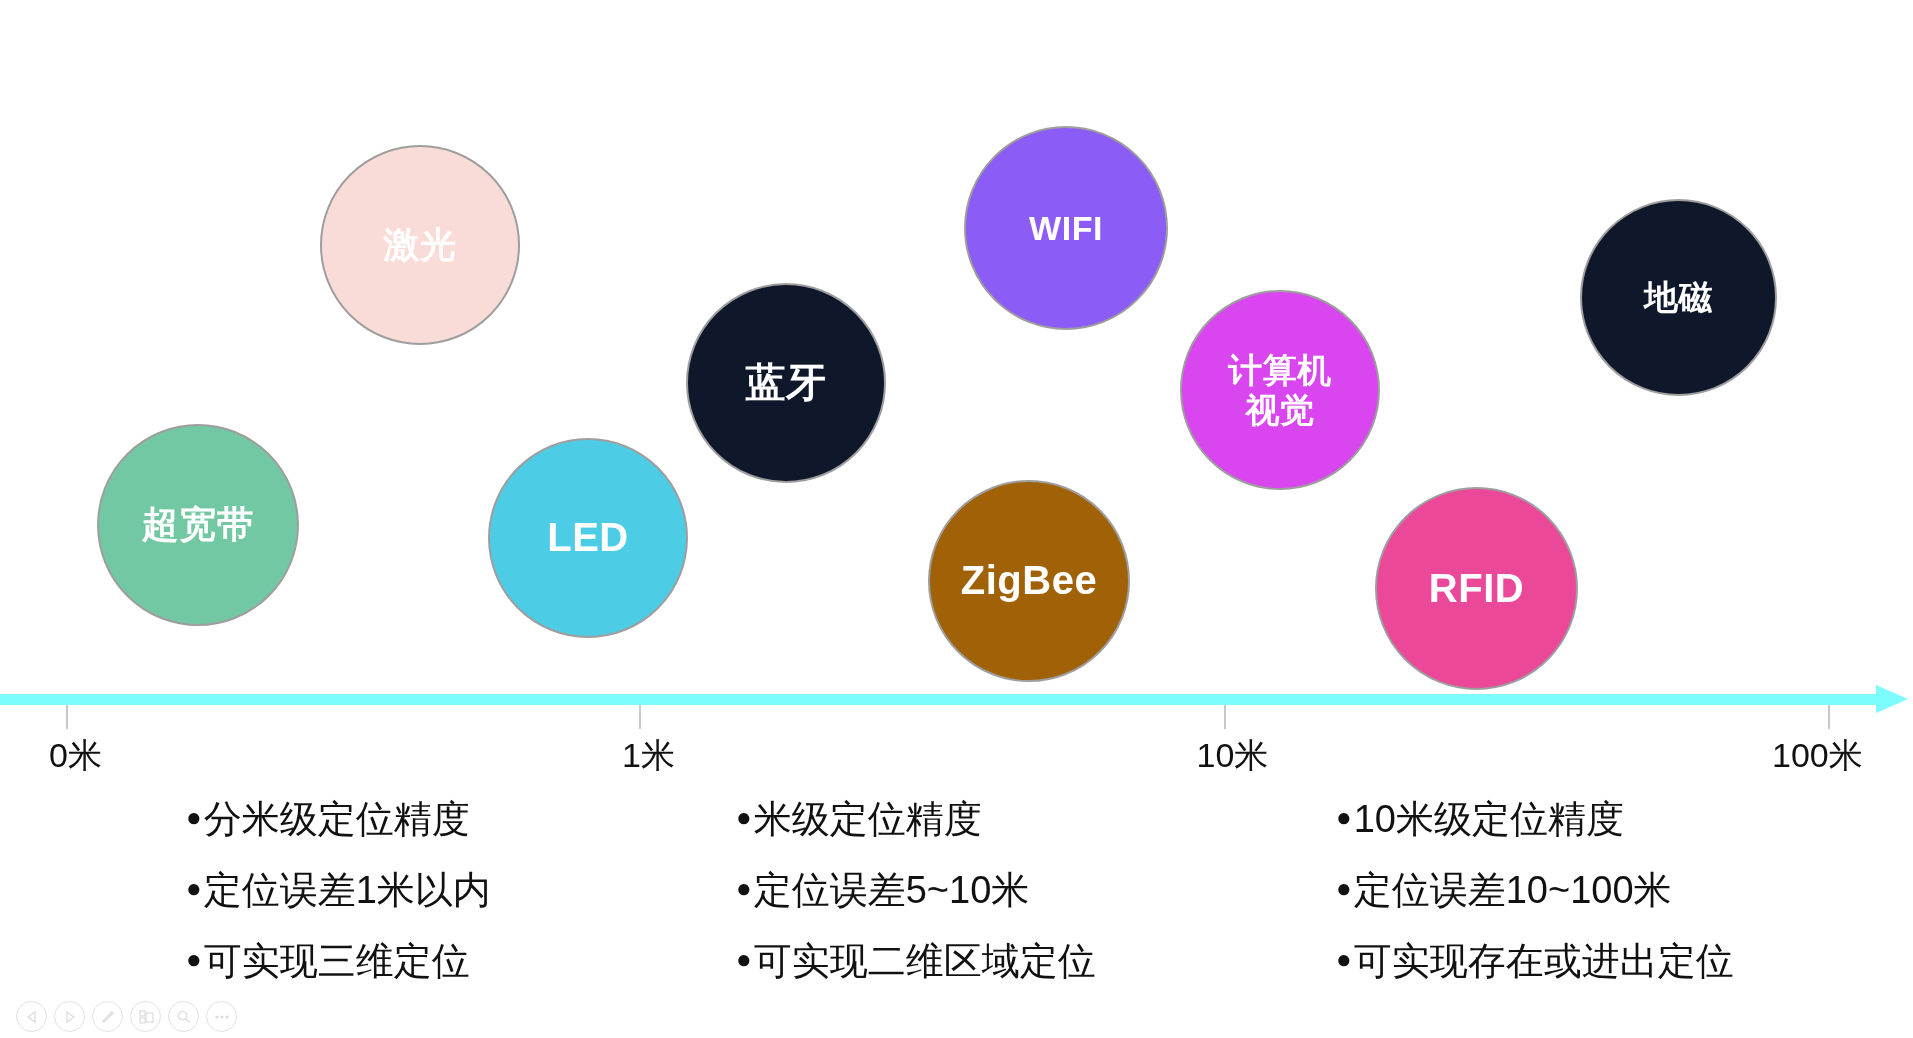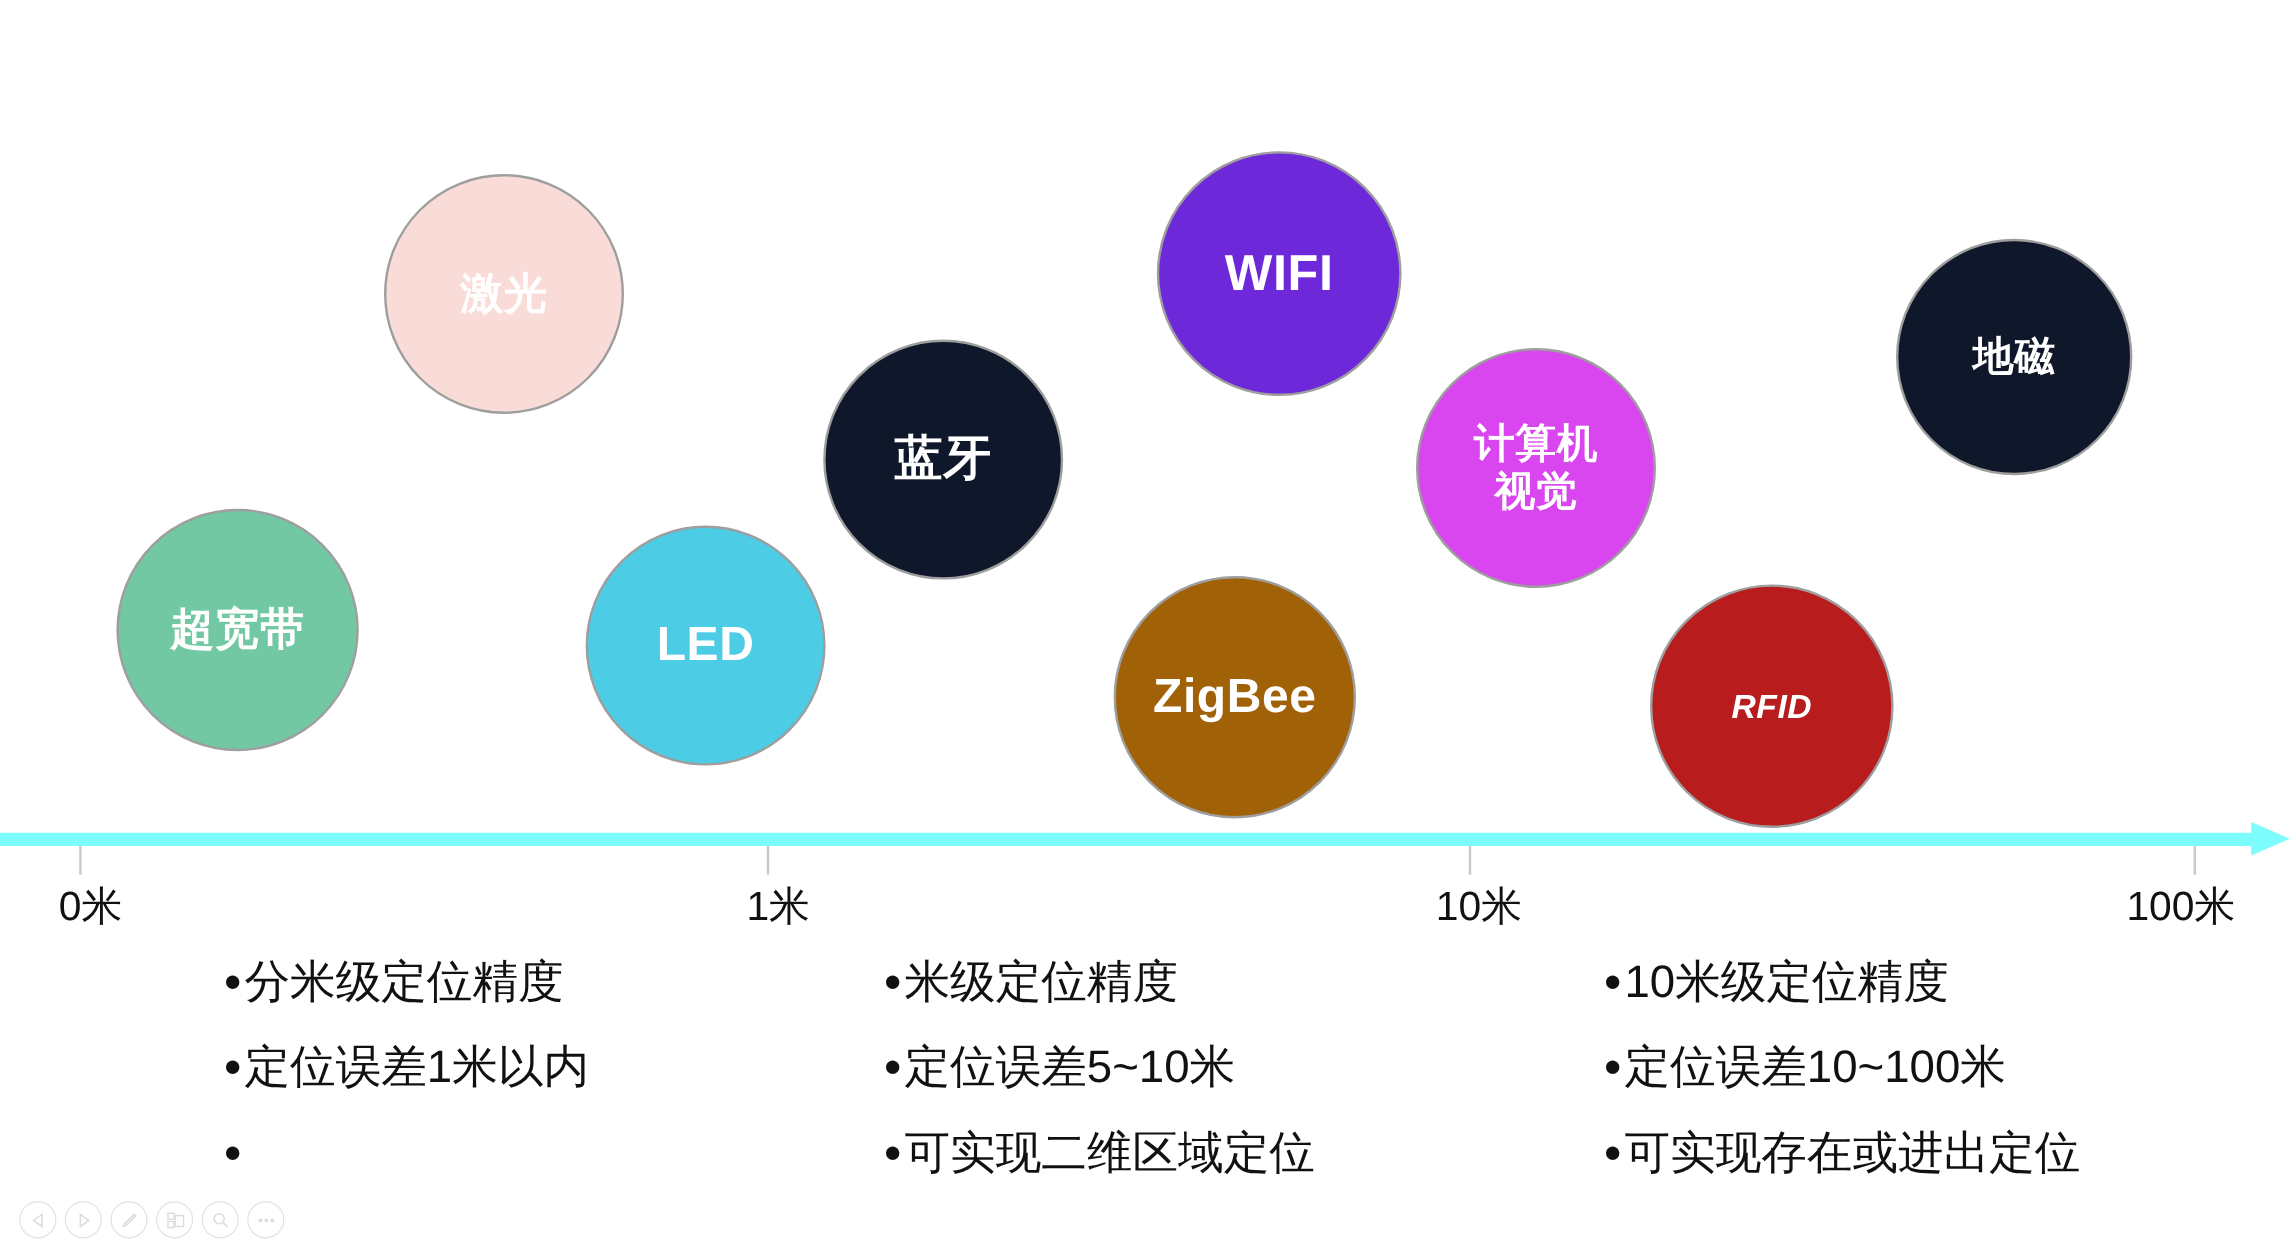--- a/index.html
+++ b/index.html
@@ -115,30 +115,30 @@
       </div>
       <div class="bubble" style="left: 97px; top: 424px; width: 202px; height: 202px; background: rgb(114, 200, 163); border-color: rgb(158, 158, 158); color: rgb(255, 255, 255); font-size: 37px;">
         <span class="lbl">超宽带</span>
       </div>
       <div class="bubble" style="left: 488px; top: 438px; width: 200px; height: 200px; background: rgb(77, 204, 230); border-color: rgb(158, 158, 158); color: rgb(255, 255, 255); font-size: 40px; justify-content: flex-end;">
         <span class="lbl">LED</span>
       </div>
       <div class="bubble" style="left: 686px; top: 283px; width: 200px; height: 200px; background: #0f172a; border-color: rgb(158, 158, 158); color: rgb(255, 255, 255); font-size: 40px;">
         <span class="lbl">蓝牙</span>
       </div>
-      <div class="bubble" style="left: 964px; top: 126px; width: 204px; height: 204px; background: #6d28d9; border-color: rgb(158, 158, 158); color: rgb(255, 255, 255); font-size: 42px;">
+      <div class="bubble" style="left: 964px; top: 126px; width: 204px; height: 204px; background: #8b5cf6; border-color: rgb(158, 158, 158); color: rgb(255, 255, 255); font-size: 34px;">
         <span class="lbl">WIFI</span>
       </div>
       <div class="bubble" style="left: 928px; top: 480px; width: 202px; height: 202px; background: #a16207; border-color: rgb(158, 158, 158); color: rgb(255, 255, 255); font-size: 40px;">
         <span class="lbl">ZigBee</span>
       </div>
       <div class="bubble" style="left: 1180px; top: 290px; width: 200px; height: 200px; background: #d946ef; border-color: rgb(158, 158, 158); color: rgb(255, 255, 255); font-size: 34px;">
         <span class="lbl">计算机<br>视觉</span>
       </div>
-      <div class="bubble" style="left: 1375px; top: 487px; width: 203px; height: 203px; background: #b91c1c; border-color: rgb(158, 158, 158); color: rgb(255, 255, 255); font-size: 28px; font-style: italic;">
+      <div class="bubble" style="left: 1375px; top: 487px; width: 203px; height: 203px; background: #ec4899; border-color: rgb(158, 158, 158); color: rgb(255, 255, 255); font-size: 40px;">
         <span class="lbl">RFID</span>
       </div>
       <div class="bubble" style="left: 1580px; top: 199px; width: 197px; height: 197px; background: #0f172a; border-color: rgb(158, 158, 158); color: rgb(255, 255, 255); font-size: 34px;">
         <span class="lbl">地磁</span>
       </div>
     </div>
 
   <div id="axis-wrap">
     <div class="axis-line"></div>
     <div class="axis-arrow"></div>
@@ -159,20 +159,21 @@
         <div class="bullet-row">
           <span class="bullet-dot">●</span>
           <span>分米级定位精度</span>
         </div>
         <div class="bullet-row">
           <span class="bullet-dot">●</span>
           <span>定位误差1米以内</span>
         </div>
         <div class="bullet-row">
           <span class="bullet-dot">●</span>
+          <span>可实现三维定位</span>
         </div>
       </div>
       <div class="bullet-col" style="left: 736px;">
         <div class="bullet-row">
           <span class="bullet-dot">●</span>
           <span>米级定位精度</span>
         </div>
         <div class="bullet-row">
           <span class="bullet-dot">●</span>
           <span>定位误差5~10米</span>

